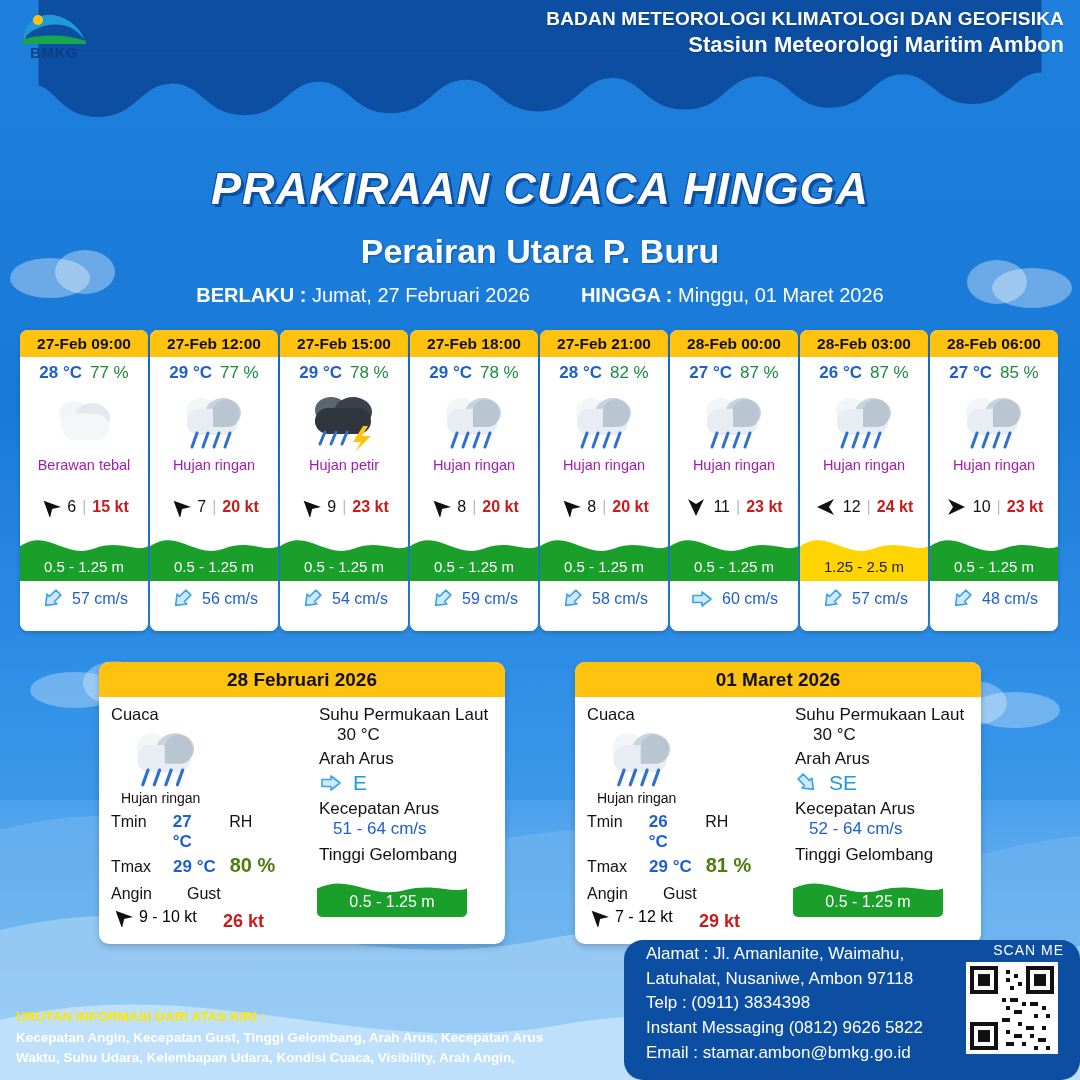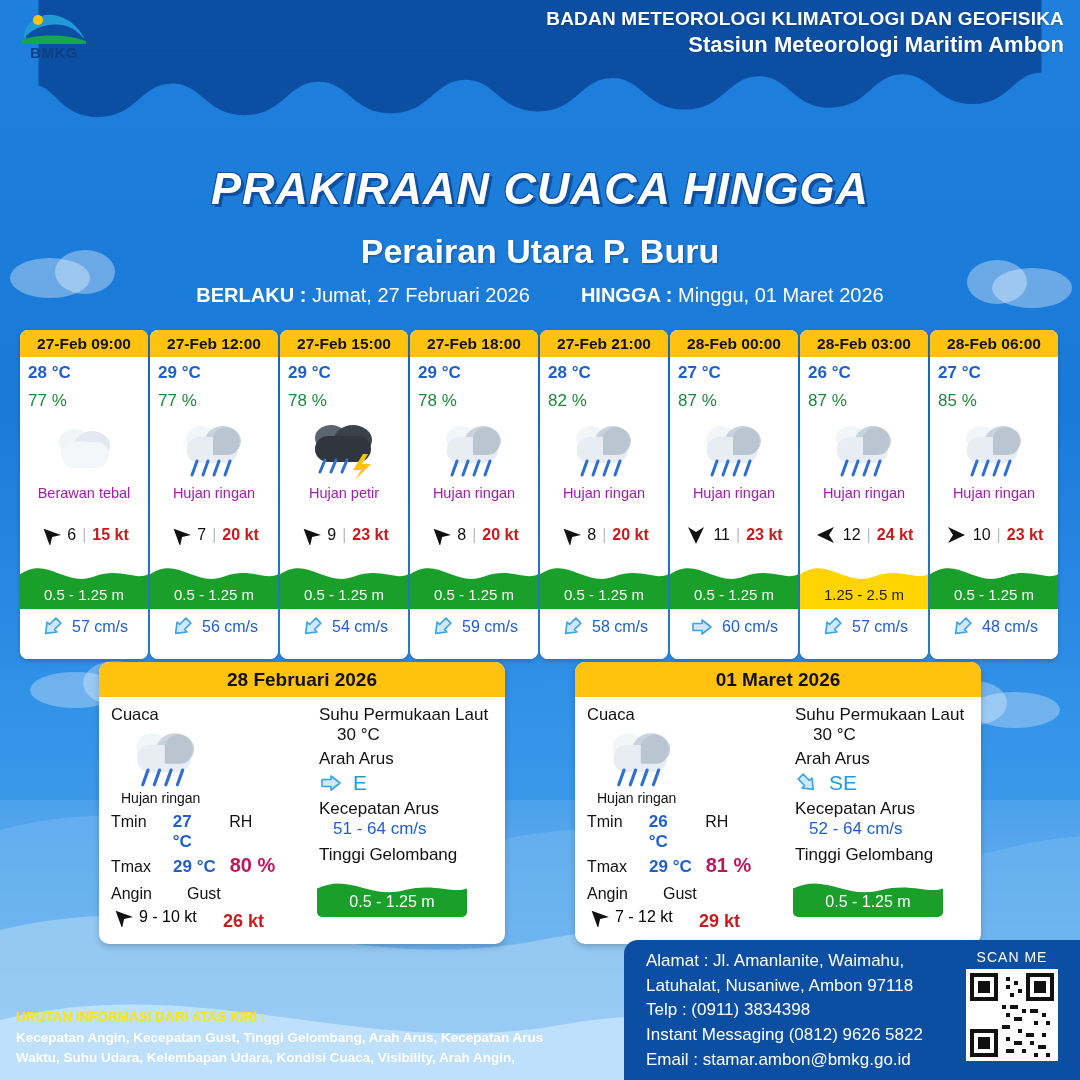--- a/index.html
+++ b/index.html
@@ -73,22 +73,21 @@
     width: 128px; background: #fff; border-radius: 8px; overflow: hidden;
     box-shadow: 0 2px 4px rgba(0,0,0,.2);
     display: flex; flex-direction: column;
   }
   .card-time {
     background: #ffc20e; color: #111; font-weight: bold; font-size: 15.5px;
     text-align: center; padding: 5px 0 4px;
   }
   .card-tr {
     display: flex; justify-content: center; align-items: baseline; gap: 8px;
-    padding: 6px 8px 2px;
-    flex-direction: column;
+    padding: 6px 1px 2px;
   }
   .temp { color: #1e5fd0; font-weight: bold; font-size: 17px; }
   .rh { color: #1c8a3c; font-weight: normal; font-size: 17px; }
   .icon-box { height: 72px; display: flex; align-items: center; justify-content: center; }
   .cond {
     text-align: center; font-size: 14.5px; color: #a21caf; min-height: 34px;
     padding: 0 14px;
   }
   .wind-row {
     display: flex; align-items: center; justify-content: center; gap: 6px;
@@ -127,45 +126,45 @@
   }
   .daily-body { display: flex; padding: 8px 12px 12px; }
   .dl { width: 180px; }
   .dr { width: 200px; padding-left: 6px; }
   .dlabel { font-size: 16.5px; color: #111; }
   .dicon { height: 66px; display: flex; align-items: center; padding-left: 16px; }
   .dcond { font-size: 14px; color: #111; padding-left: 10px; }
   .drow { display: flex; align-items: baseline; margin-top: 6px; }
   .dkey { font-size: 16px; color: #111; width: 62px; }
   .dval-blue { color: #1e5fd0; font-weight: bold; font-size: 17px; }
-  .dval-green { color: #be185d; font-weight: bold; font-size: 20px; }
+  .dval-green { color: #4d7c0f; font-weight: bold; font-size: 20px; }
   .dval-red { color: #c91b1b; font-weight: bold; font-size: 18px; }
   .dcol2 { margin-left: 14px; }
   .dwind { display: flex; align-items: center; gap: 6px; margin-top: 2px; font-size: 16px;}
   .sst { font-size: 17px; color: #111; padding-left: 22px; }
   .sstv { font-size: 17px; color: #111; padding-left: 40px; }
   .arah { display: flex; align-items: center; gap: 10px; padding-left: 22px; margin-top: 2px;}
   .arahv { color: #1e9be0; font-size: 21px; }
   .kecv { color: #1e5fd0; font-size: 17px; padding-left: 36px; }
   .dwave {
     margin-top: 6px; margin-left: 20px; width: 150px; height: 46px;
     border-radius: 5px; position: relative; overflow: hidden;
     display: flex; align-items: flex-end; justify-content: center;
   }
   .dwave span { position: relative; z-index: 2; color:#fff; font-size: 16px; padding-bottom: 6px; }
 
   
   .footer-box {
     position: absolute; left: 624px; top: 940px; width: 456px; height: 140px;
     background: #0b4ea2; z-index: 7;
     border-top-left-radius: 14px;
-    display: flex; padding: 9px 16px 10px 22px;
+    display: flex; padding: 2px 16px 10px 22px; border-radius: 19px;
   }
   .addr { color: #fff; font-size: 17px; line-height: 1.45; flex: 1; }
-  .qr-col { width: 104px; text-align: center; }
+  .qr-col { width: 104px; text-align: right; }
   .scanme { color: #fff; font-size: 14px; letter-spacing: 1px; margin-bottom: 4px; }
   .qr {
     width: 92px; height: 92px; background: #fff; padding: 4px; margin: 0 auto;
     position: relative;
   }
   .legend {
     position: absolute; left: 16px; bottom: 12px; z-index: 7;
     color: #ffffff; font-size: 13.5px; font-weight: bold; line-height: 1.5;
   }
   .legend .l1 { color: #ffe600; }

